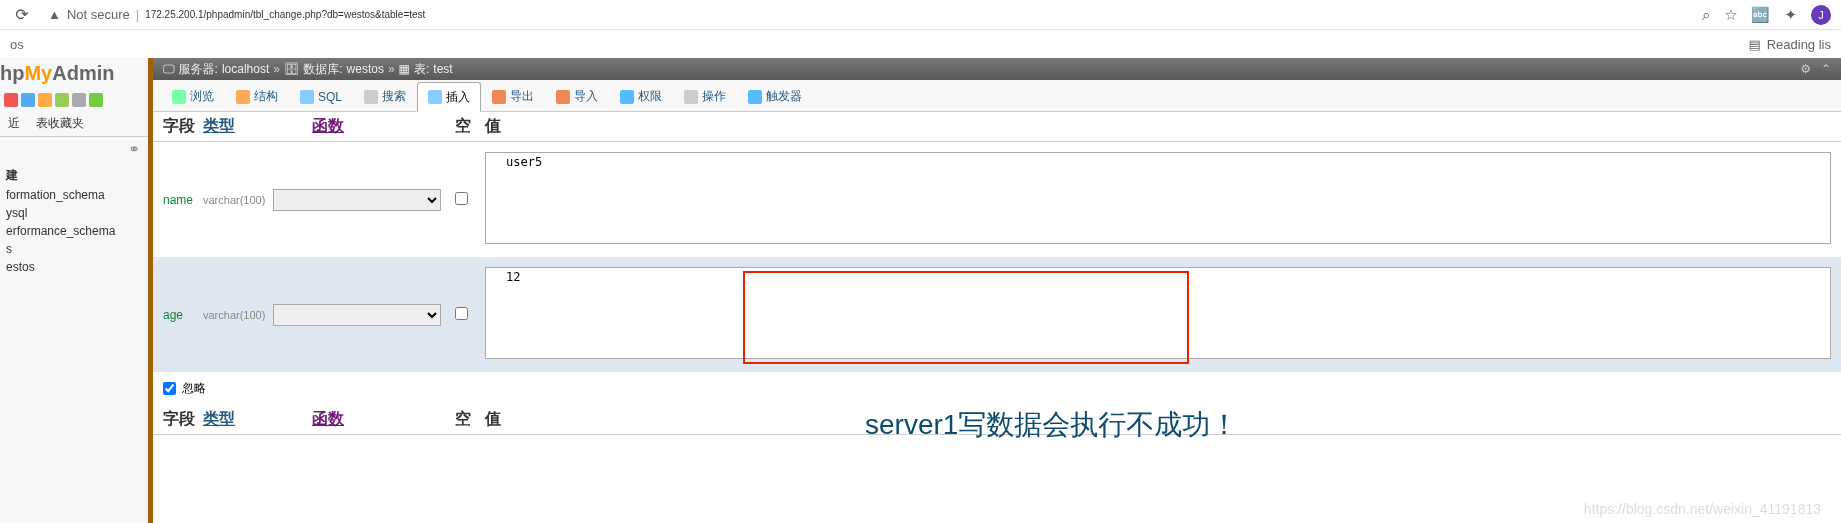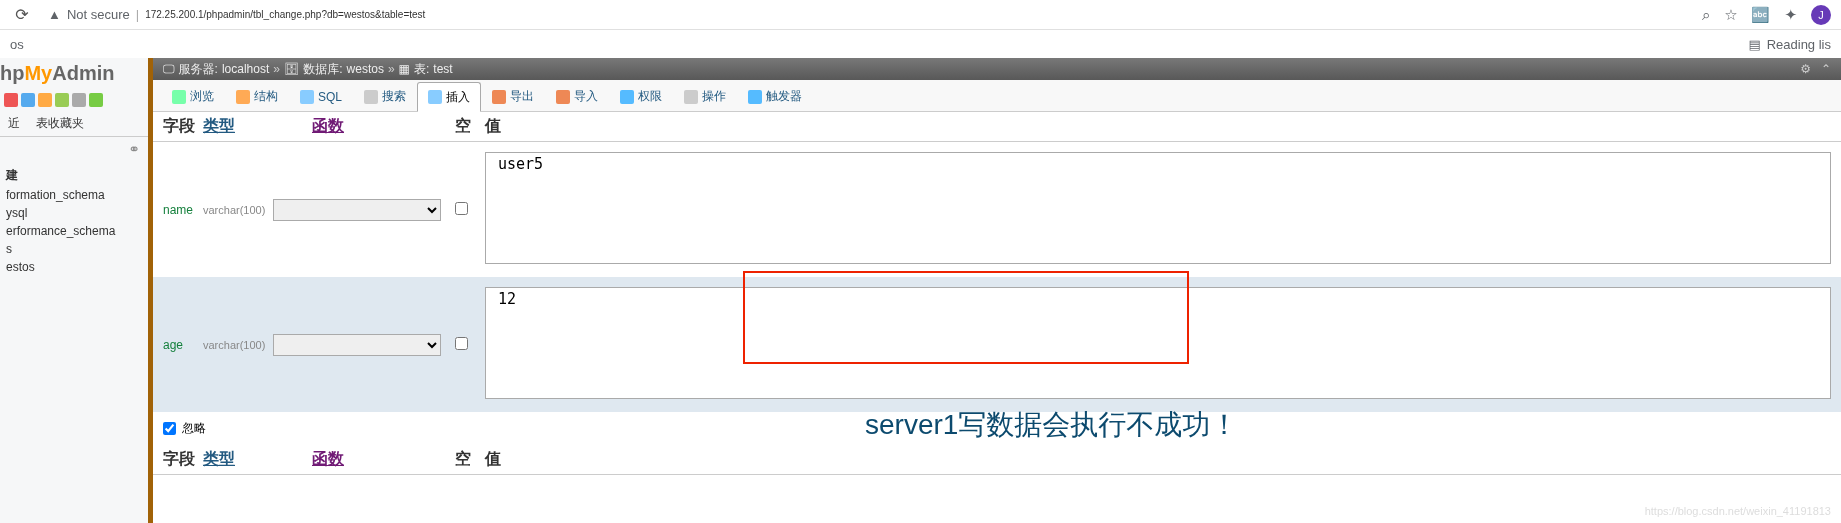--- a/index.html
+++ b/index.html
@@ -58,35 +58,35 @@
 
 .data-row { display: flex; align-items: center; padding: 10px; font-size: 12px; position: relative; }
 .data-row.even { background: #fff; }
 .data-row.odd { background: #dfe8f0; }
 .data-row .col-field { width: 40px; color: #15803d; }
 .data-row .col-type { width: 70px; color: #888; font-size: 11px; }
 .data-row .col-func { width: 182px; }
 .data-row .col-func select { width: 168px; height: 22px; border: 1px solid #aaa; }
 .data-row .col-null { width: 30px; }
 .data-row .col-value { flex: 1; }
-.data-row textarea { width: 100%; height: 112px; border: 1px solid #aaa; padding: 2px 12px; font-family: monospace; font-size: 15px; resize: none; }
+.data-row textarea { width: 100%; height: 92px; border: 1px solid #aaa; padding: 2px 20px; font-family: monospace; font-size: 12px; resize: none; }
 
 
 .action-row { display: flex; justify-content: flex-end; padding: 6px 10px; }
 .action-row button { padding: 4px 14px; border: 1px solid #aaa; border-radius: 10px; background: linear-gradient(#fff,#eee); cursor: pointer; font-size: 12px; }
 
 
 .ignore-row { padding: 8px 10px; display: flex; align-items: center; gap: 6px; font-size: 12px; }
 
 
 .loading-toast { position: absolute; left: 596px; top: 221px; width: 312px; height: 22px; background: linear-gradient(#fff2b0,#ffe680); border: 1px solid #d4b300; border-radius: 8px; display: flex; align-items: center; justify-content: center; font-size: 12px; color: #333; z-index: 20; box-shadow: 0 1px 3px rgba(0,0,0,0.2); }
 .loading-toast::before { content: "✳"; position: absolute; left: 8px; font-size: 10px; color: #888; }
 .red-box { position: absolute; left: 590px; top: 213px; width: 446px; height: 93px; border: 2px solid #e20; z-index: 19; pointer-events: none; }
 .red-text { position: absolute; left: 712px; top: 348px; color: #0c4a6e; font-size: 28px; z-index: 30; pointer-events: none; }
-.watermark { position: absolute; right: 10px; bottom: 6px; color: #ddd; font-size: 11px; z-index: 5; }
+.watermark { position: absolute; right: 20px; bottom: 6px; color: #ddd; font-size: 14px; z-index: 5; }
 </style>
 </head>
 <body>
 
 <div class="browser-bar">
   <span class="reload">⟳</span>
   <span class="security">
     <span>▲</span>
     <span>Not secure</span>
   </span>

